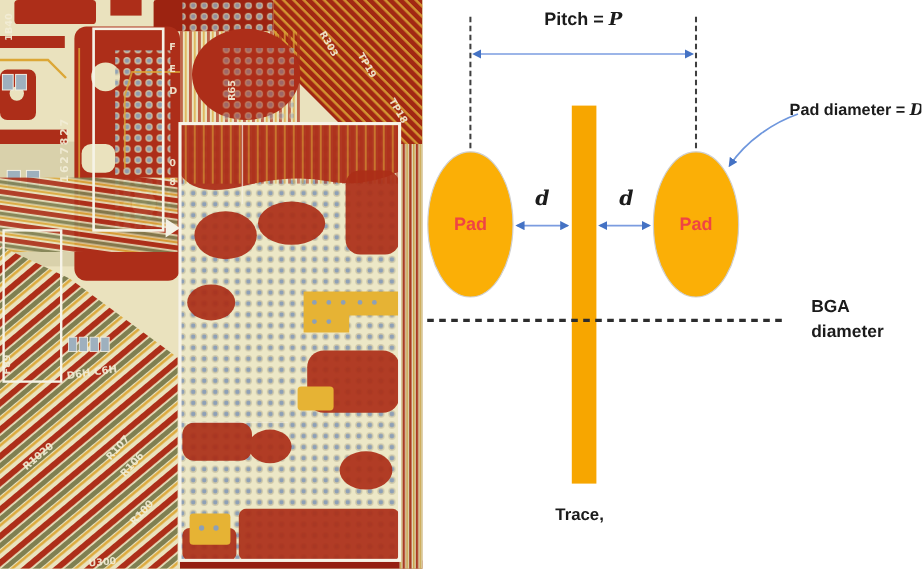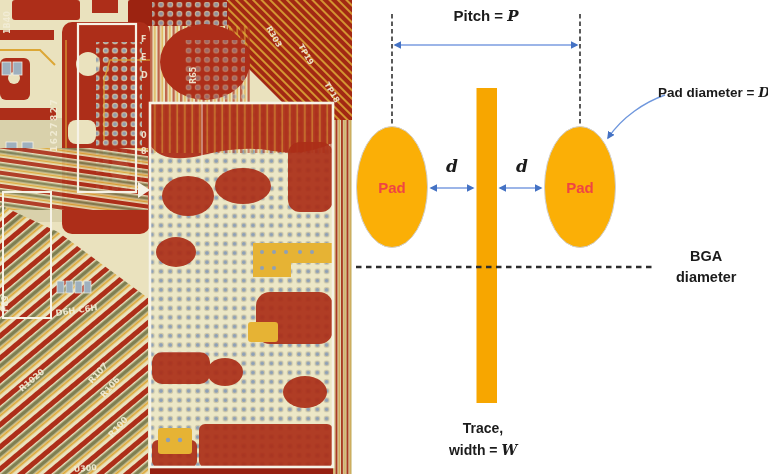--- a/index.html
+++ b/index.html
@@ -11,22 +11,22 @@
   .diagram-svg{position:absolute;left:0;top:0;}
   .anno{position:absolute;font-weight:bold;color:#1b1b1b;white-space:nowrap;
         font-family:"Liberation Sans",sans-serif;}
   .mvar{font-family:"DejaVu Serif",serif;font-style:italic;font-weight:bold;}
   .center{transform:translate(-50%,-50%);}
   .hcenter{transform:translateX(-50%);}
   .pitch-label{font-size:15px;}
   .pad-label{font-size:15px;color:#ef4444;}
   .d-label{font-size:17px;}
   .pd-label{font-size:13.5px;}
-  .bga-label{font-size:14.5px;line-height:21px;text-align:center;}
-  .trace-label{font-size:14px;line-height:22px;text-align:center;}
+  .bga-label{font-size:14.5px;line-height:21px;}
+  .trace-label{font-size:14px;line-height:22px;}
 </style>
 </head>
 <body>
 
 <div class="stage">
 
   <div class="photo-pane">
     <svg class="photo-svg" width="352" height="474" viewBox="0 0 352 474">
       <defs>
         <pattern id="pv" width="9.2" height="9.2" patternUnits="userSpaceOnUse">
@@ -219,16 +219,15 @@
 
     <div class="anno pd-label" style="left:306px;top:84px;"><span>Pad diameter = </span><span class="mvar">D</span></div>
 
     <div class="anno bga-label" style="left:324px;top:246px;">
       <div>BGA</div>
       <div>diameter</div>
     </div>
 
     <div class="anno trace-label hcenter" style="left:131px;top:417px;">
       <div>Trace,</div>
-      <div><span>width = </span><span class="mvar">W</span></div>
     </div>
   </div>
 </div>
 
 </body></html>

